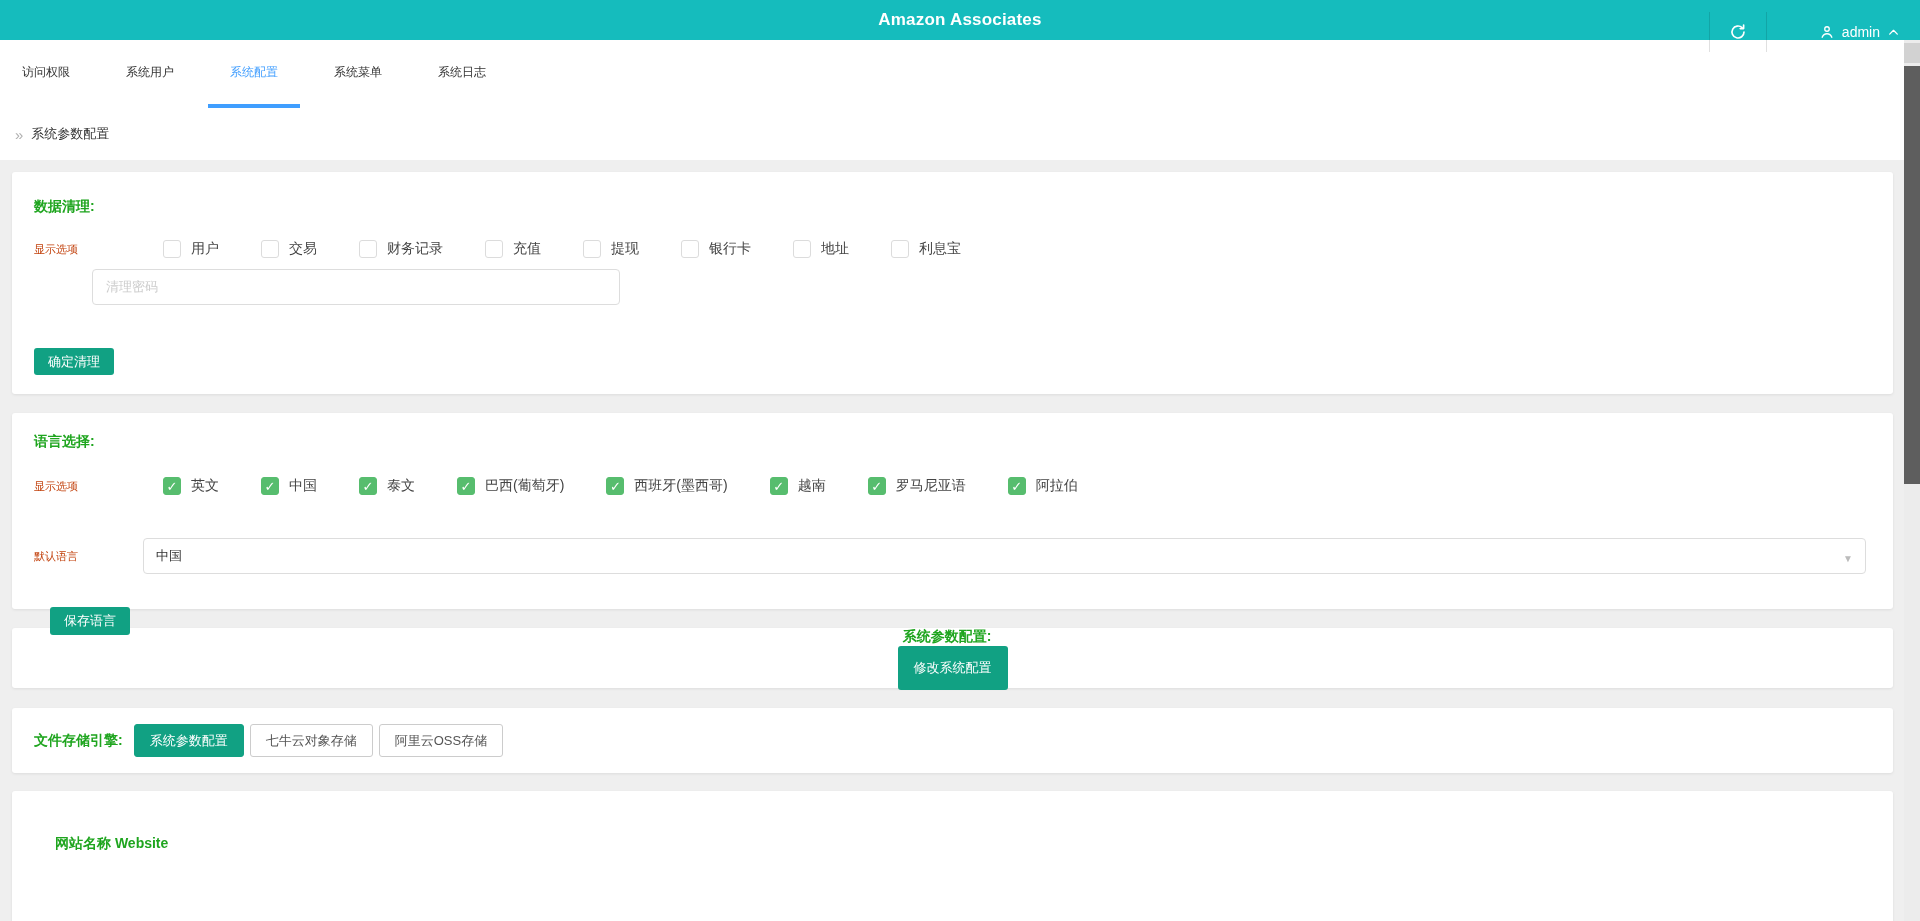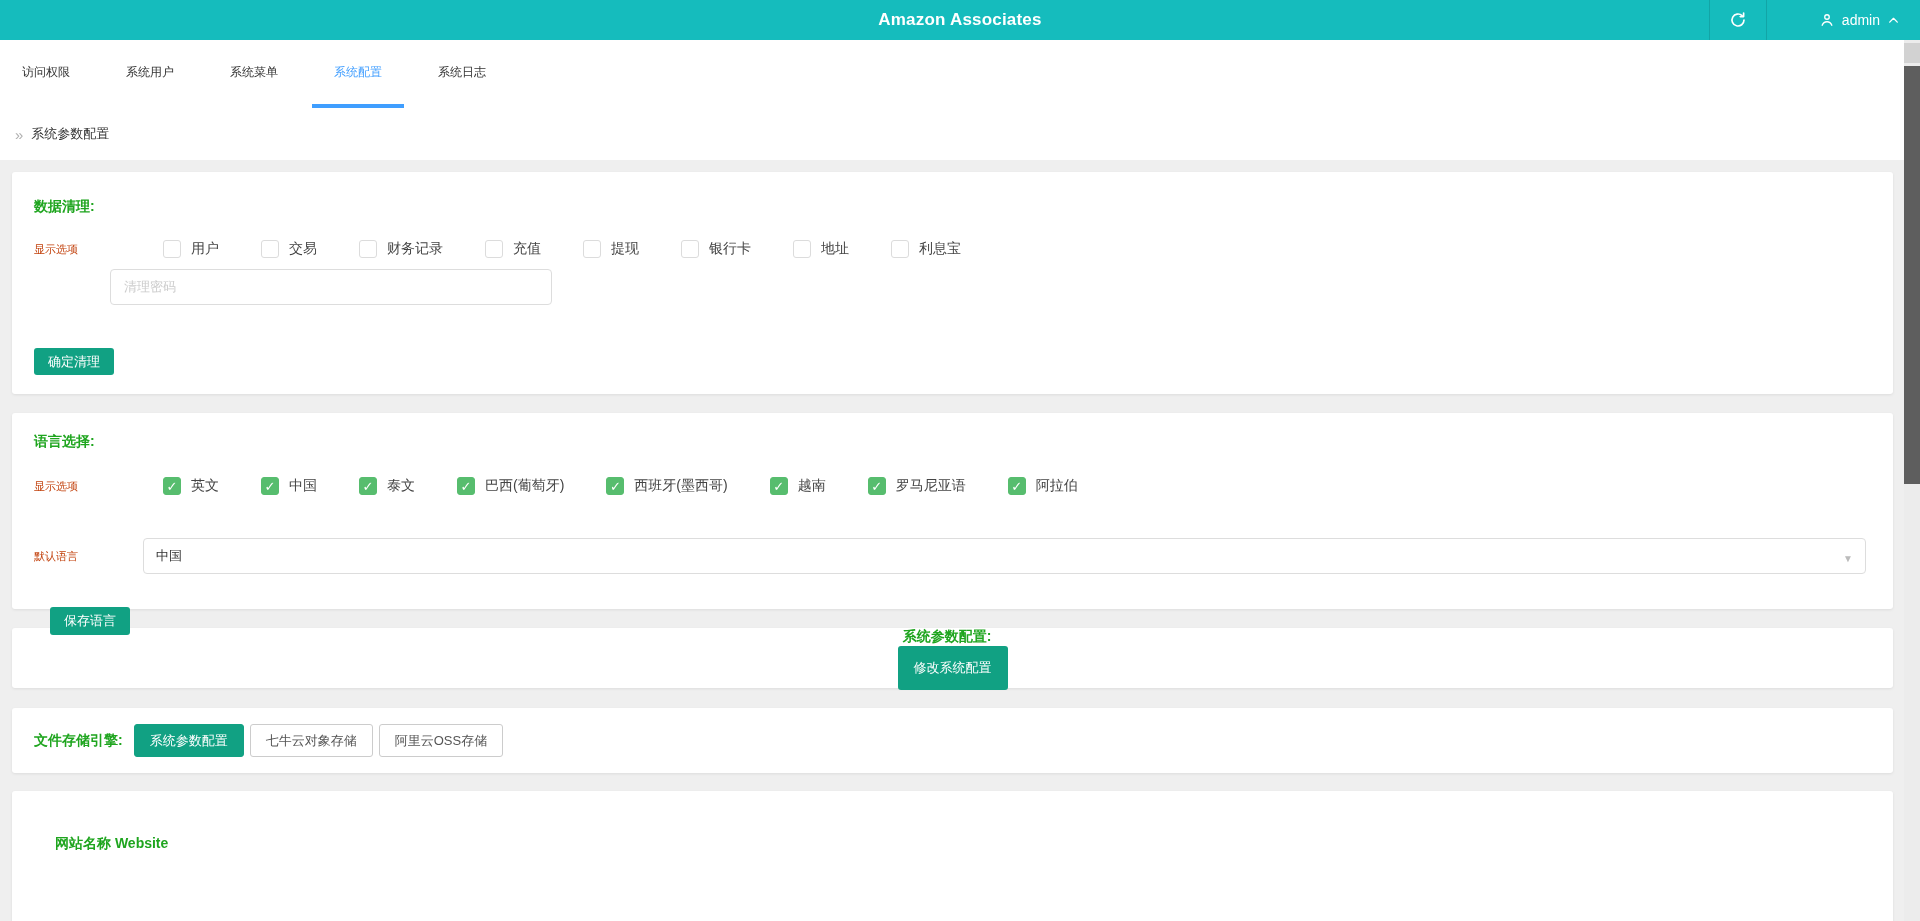--- a/index.html
+++ b/index.html
@@ -14,21 +14,21 @@
   
   .header {
     height: 40px; background: #15bcbd; position: relative;
     display: flex; align-items: center;
   }
   .header-title {
     position: absolute; left: 0; right: 0; text-align: center;
     color: #fff; font-size: 17px; font-weight: 600; letter-spacing: .2px;
   }
   .header-right {
-    position: absolute; right: 0; top: 0; height: 40px;
+    position: absolute; right: 0; top: 12px; height: 40px;
     display: flex; align-items: stretch; gap: 34px;
   }
   .header-refresh {
     width: 58px; display: flex; align-items: center; justify-content: center;
     border-left: 1px solid rgba(0,0,0,.12); border-right: 1px solid rgba(0,0,0,.12);
     cursor: pointer;
   }
   .header-user {
     display: flex; align-items: center; gap: 7px; padding: 0 20px 0 18px; cursor: pointer;
     color: #fff; font-size: 14px;
@@ -77,21 +77,21 @@
   .checkbox {
     width: 18px; height: 18px; border: 1px solid #dcdcdc; border-radius: 3px;
     background: #fff; cursor: pointer; flex: 0 0 auto;
     display: flex; align-items: center; justify-content: center;
   }
   .checkbox.checked { background: #57bd6e; border-color: #57bd6e; }
   .checkbox.checked::after { content: "\2713"; color: #fff; font-size: 13px; font-weight: bold; }
   .cb-label { margin-left: 10px; font-size: 14px; color: #444; }
   .input-row { margin-top: 11px; }
   .text-input {
-    margin-left: 76px; width: 442px; height: 36px;
+    margin-left: 58px; width: 528px; height: 36px;
     border: 1px solid #ddd; border-radius: 4px; padding: 0 13px;
     font-size: 13px; color: #333; outline: none;
     font-family: Liberation Mono, monospace;
   }
   .text-input::placeholder { color: #ccc; }
   .btn {
     display: inline-flex; align-items: center; justify-content: center;
     background: #11a183; color: #fff; border: none; border-radius: 3px;
     font-size: 13px; cursor: pointer;
     font-family: "Liberation Sans", "DejaVu Sans", sans-serif;
@@ -174,26 +174,26 @@
 <div class="tabbar">
 
     <div class="tab">
       <span>访问权限</span>
     </div>
 
     <div class="tab">
       <span>系统用户</span>
     </div>
 
+    <div class="tab active">
+      <span>系统配置</span>
+    </div>
+
     <div class="tab">
       <span>系统菜单</span>
-    </div>
-
-    <div class="tab active">
-      <span>系统配置</span>
     </div>
 
     <div class="tab">
       <span>系统日志</span>
     </div>
   </div>
 
 <div class="breadcrumb">
   <span class="crumb-icon"></span>
   <span>系统参数配置</span>

